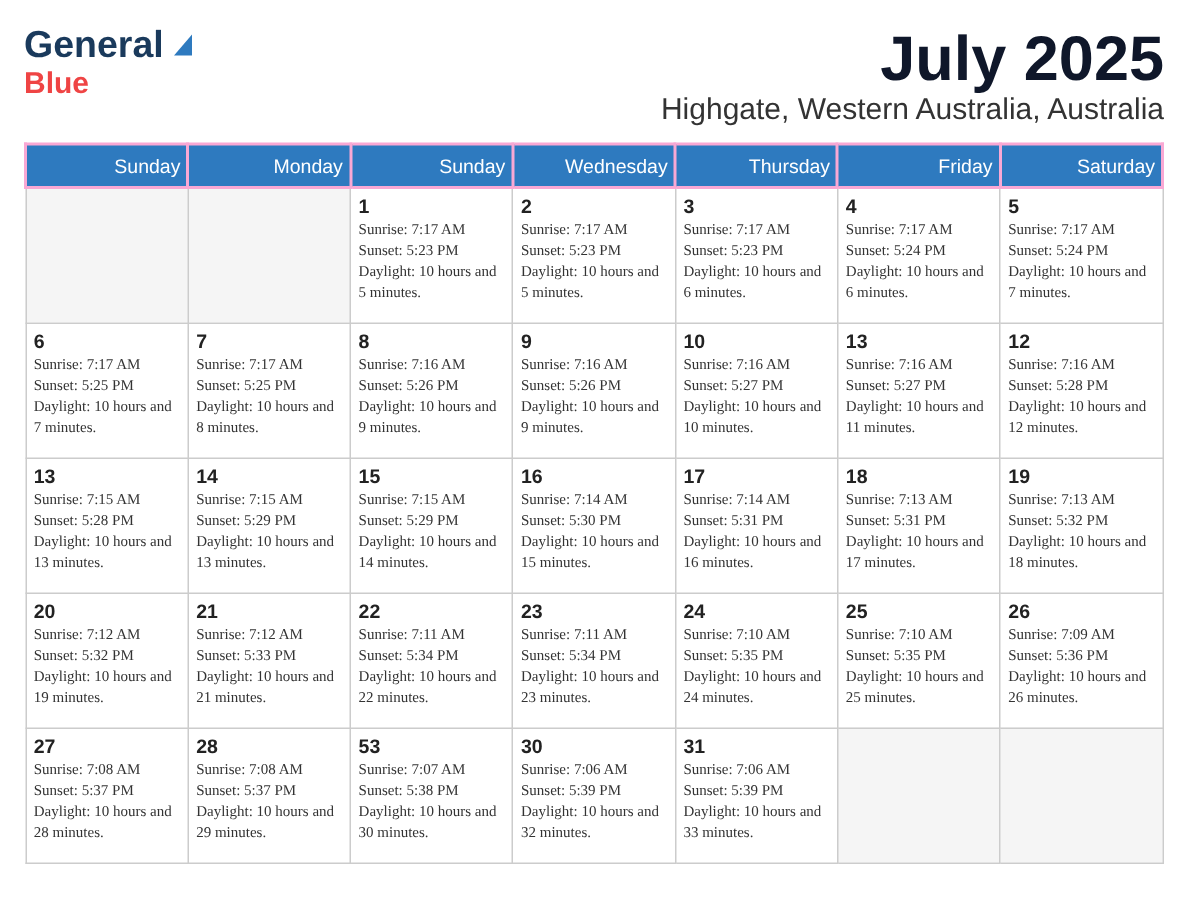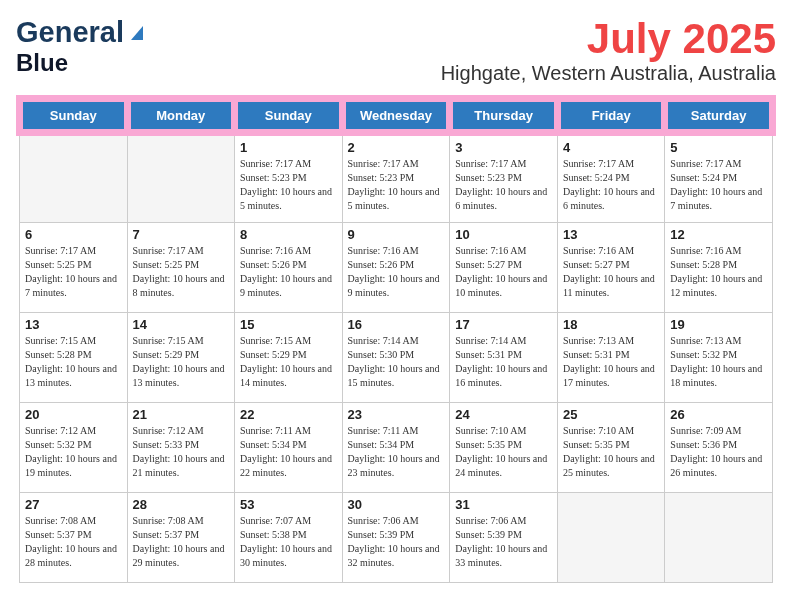--- a/index.html
+++ b/index.html
@@ -24,40 +24,40 @@
     .logo-row {
       display: flex;
       align-items: center;
     }
     .title-area {
       text-align: right;
     }
     .month-title {
       font-size: 42px;
       font-weight: bold;
-      color: #ef4444;
+      color: #0f172a;
       line-height: 1.1;
     }
     .location-title {
       font-size: 20px;
       color: #333;
     }
     .calendar {
       width: 100%;
       border-collapse: collapse;
       border: 1px solid #ccc;
     }
     .calendar th {
       background-color: #2e7abf;
       color: #fff;
       font-size: 13px;
-      font-weight: bold;
+      font-weight: normal;
       padding: 6px 4px;
-      text-align: center;
-      border: 7px solid #f9a8d4;
+      text-align: right;
+      border: 2px solid #f9a8d4;
     }
     .calendar td {
       vertical-align: top;
       border: 1px solid #ccc;
       padding: 4px 5px;
       width: 108px;
       font-size: 10.5px;
       color: #222;
       background: #fff;
       height: 90px;
@@ -85,29 +85,29 @@
       color: #1a3a5c;
       font-weight: bold;
     }
   </style>
 </head>
 <body>
 
 <div class="header-area">
   <div class="logo">
     <div class="logo-row">
-      <span class="logo-dark" style="font-size:29px;font-weight:bold;color:#1a3a5c;">General</span>
+      <span class="logo-dark" style="font-size:25px;font-weight:bold;color:#1a3a5c;">General</span>
       <span style="display:inline-block;margin-left:3px;margin-top:2px;">
         <svg width="20" height="20" viewBox="0 0 20 20">
           <polygon points="4,18 16,18 16,4" fill="#2e7abf"></polygon>
         </svg>
       </span>
     </div>
     <div>
-      <span class="logo-blue" style="font-size:24px;font-weight:bold;color:#0f172a;margin-left:0;">Blue</span>
+      <span class="logo-blue" style="font-size:20px;font-weight:bold;color:#ef4444;margin-left:0;">Blue</span>
     </div>
   </div>
   <div class="title-area">
     <div class="month-title">July 2025</div>
     <div class="location-title">Highgate, Western Australia, Australia</div>
   </div>
 </div>
 
 <table class="calendar">
   <thead>

